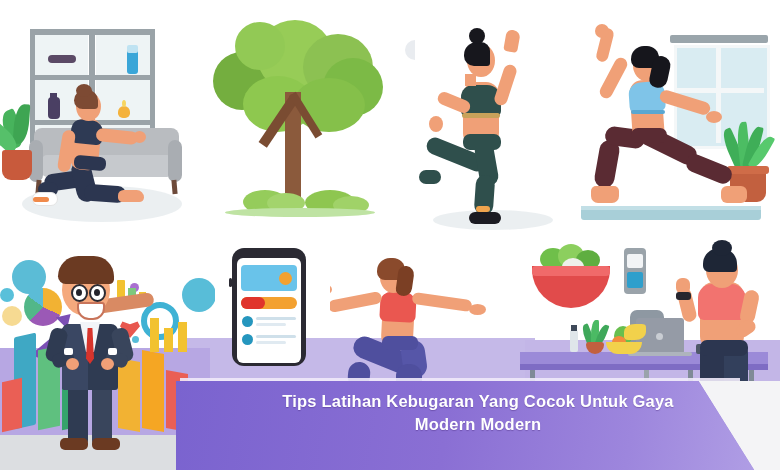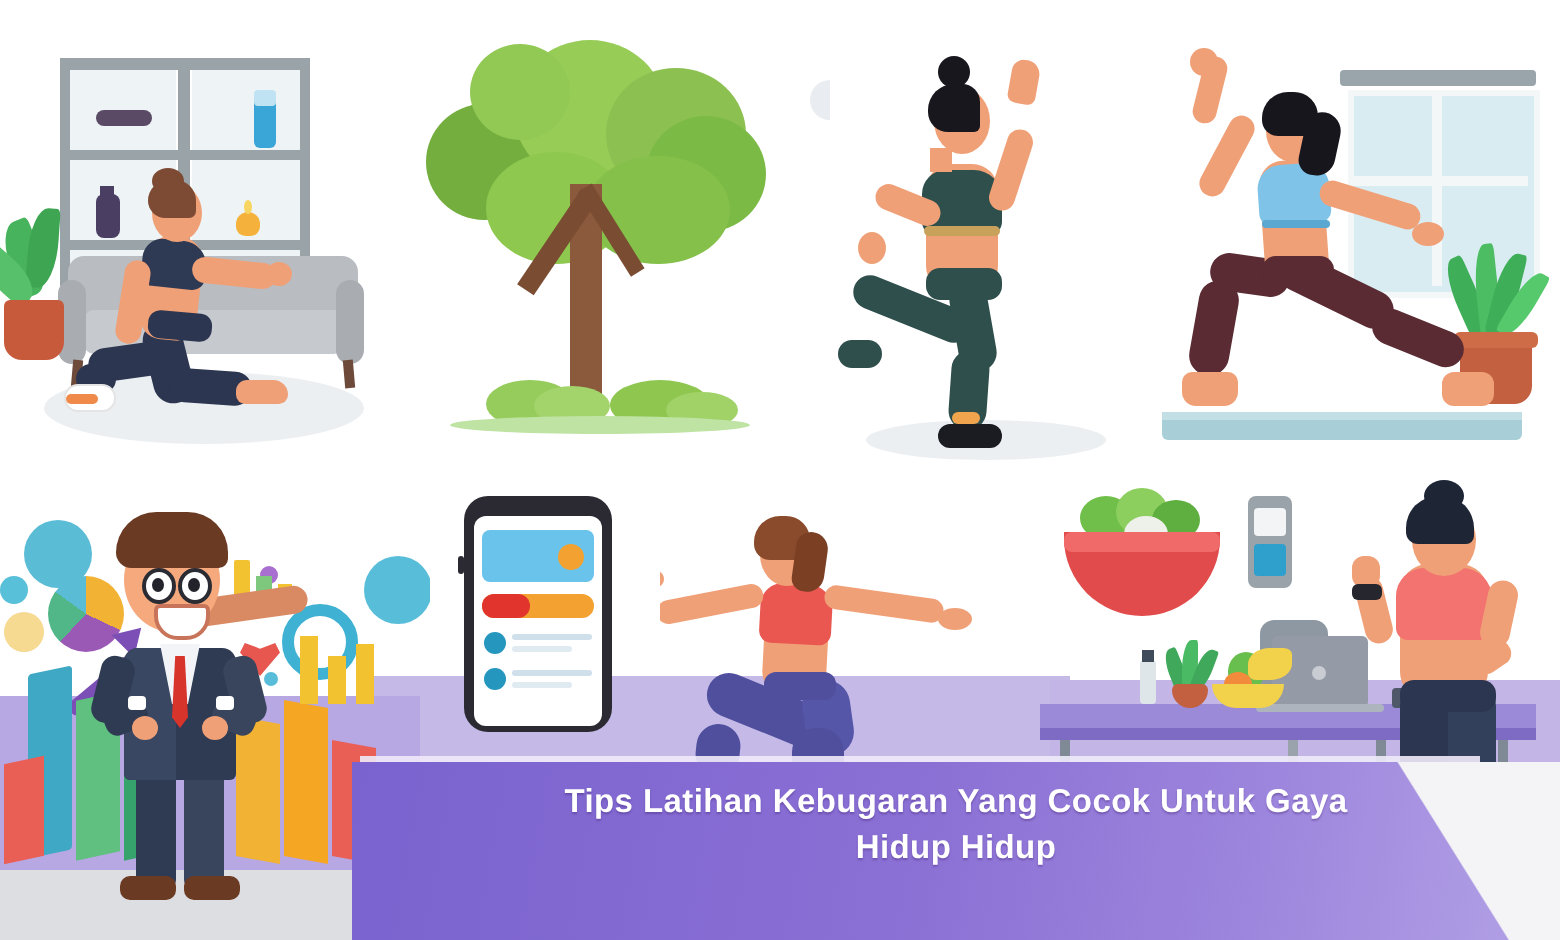--- a/index.html
+++ b/index.html
@@ -419,18 +419,18 @@
       </div>
     </div>
 
   </div>
 
   <div id="banner">
     <div class="bg"></div>
     <div class="topline"></div>
     <div id="title-text">
       <div>Tips Latihan Kebugaran Yang Cocok Untuk Gaya</div>
-      <div>Hidup Hidup</div>
+      <div>Modern Modern</div>
     </div>
     <div class="cut"></div>
   </div>
 
 </div>
 
 </body></html>

